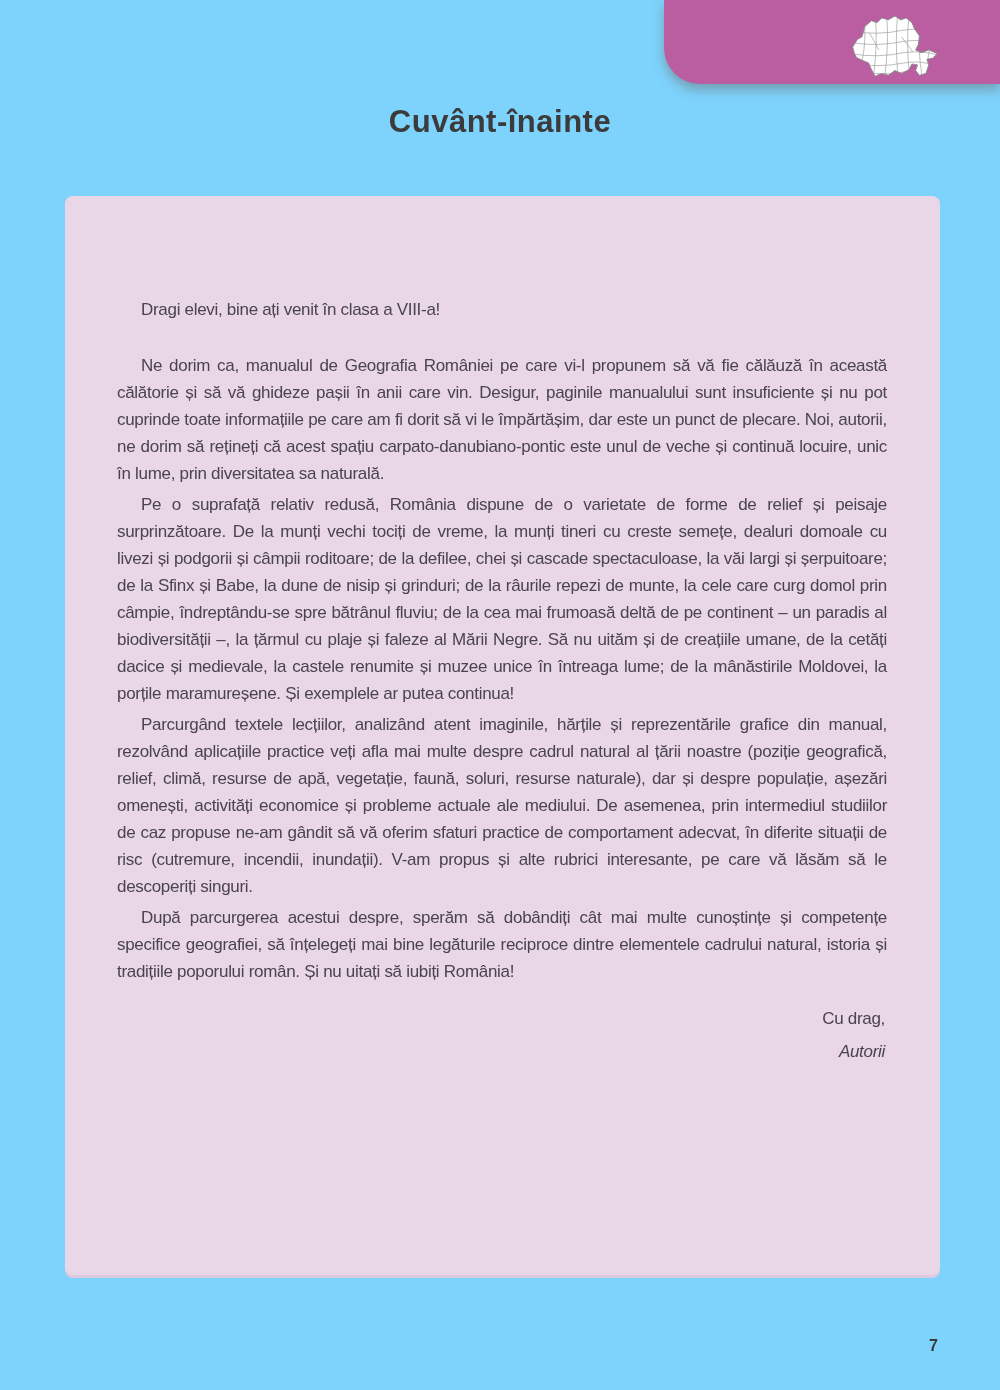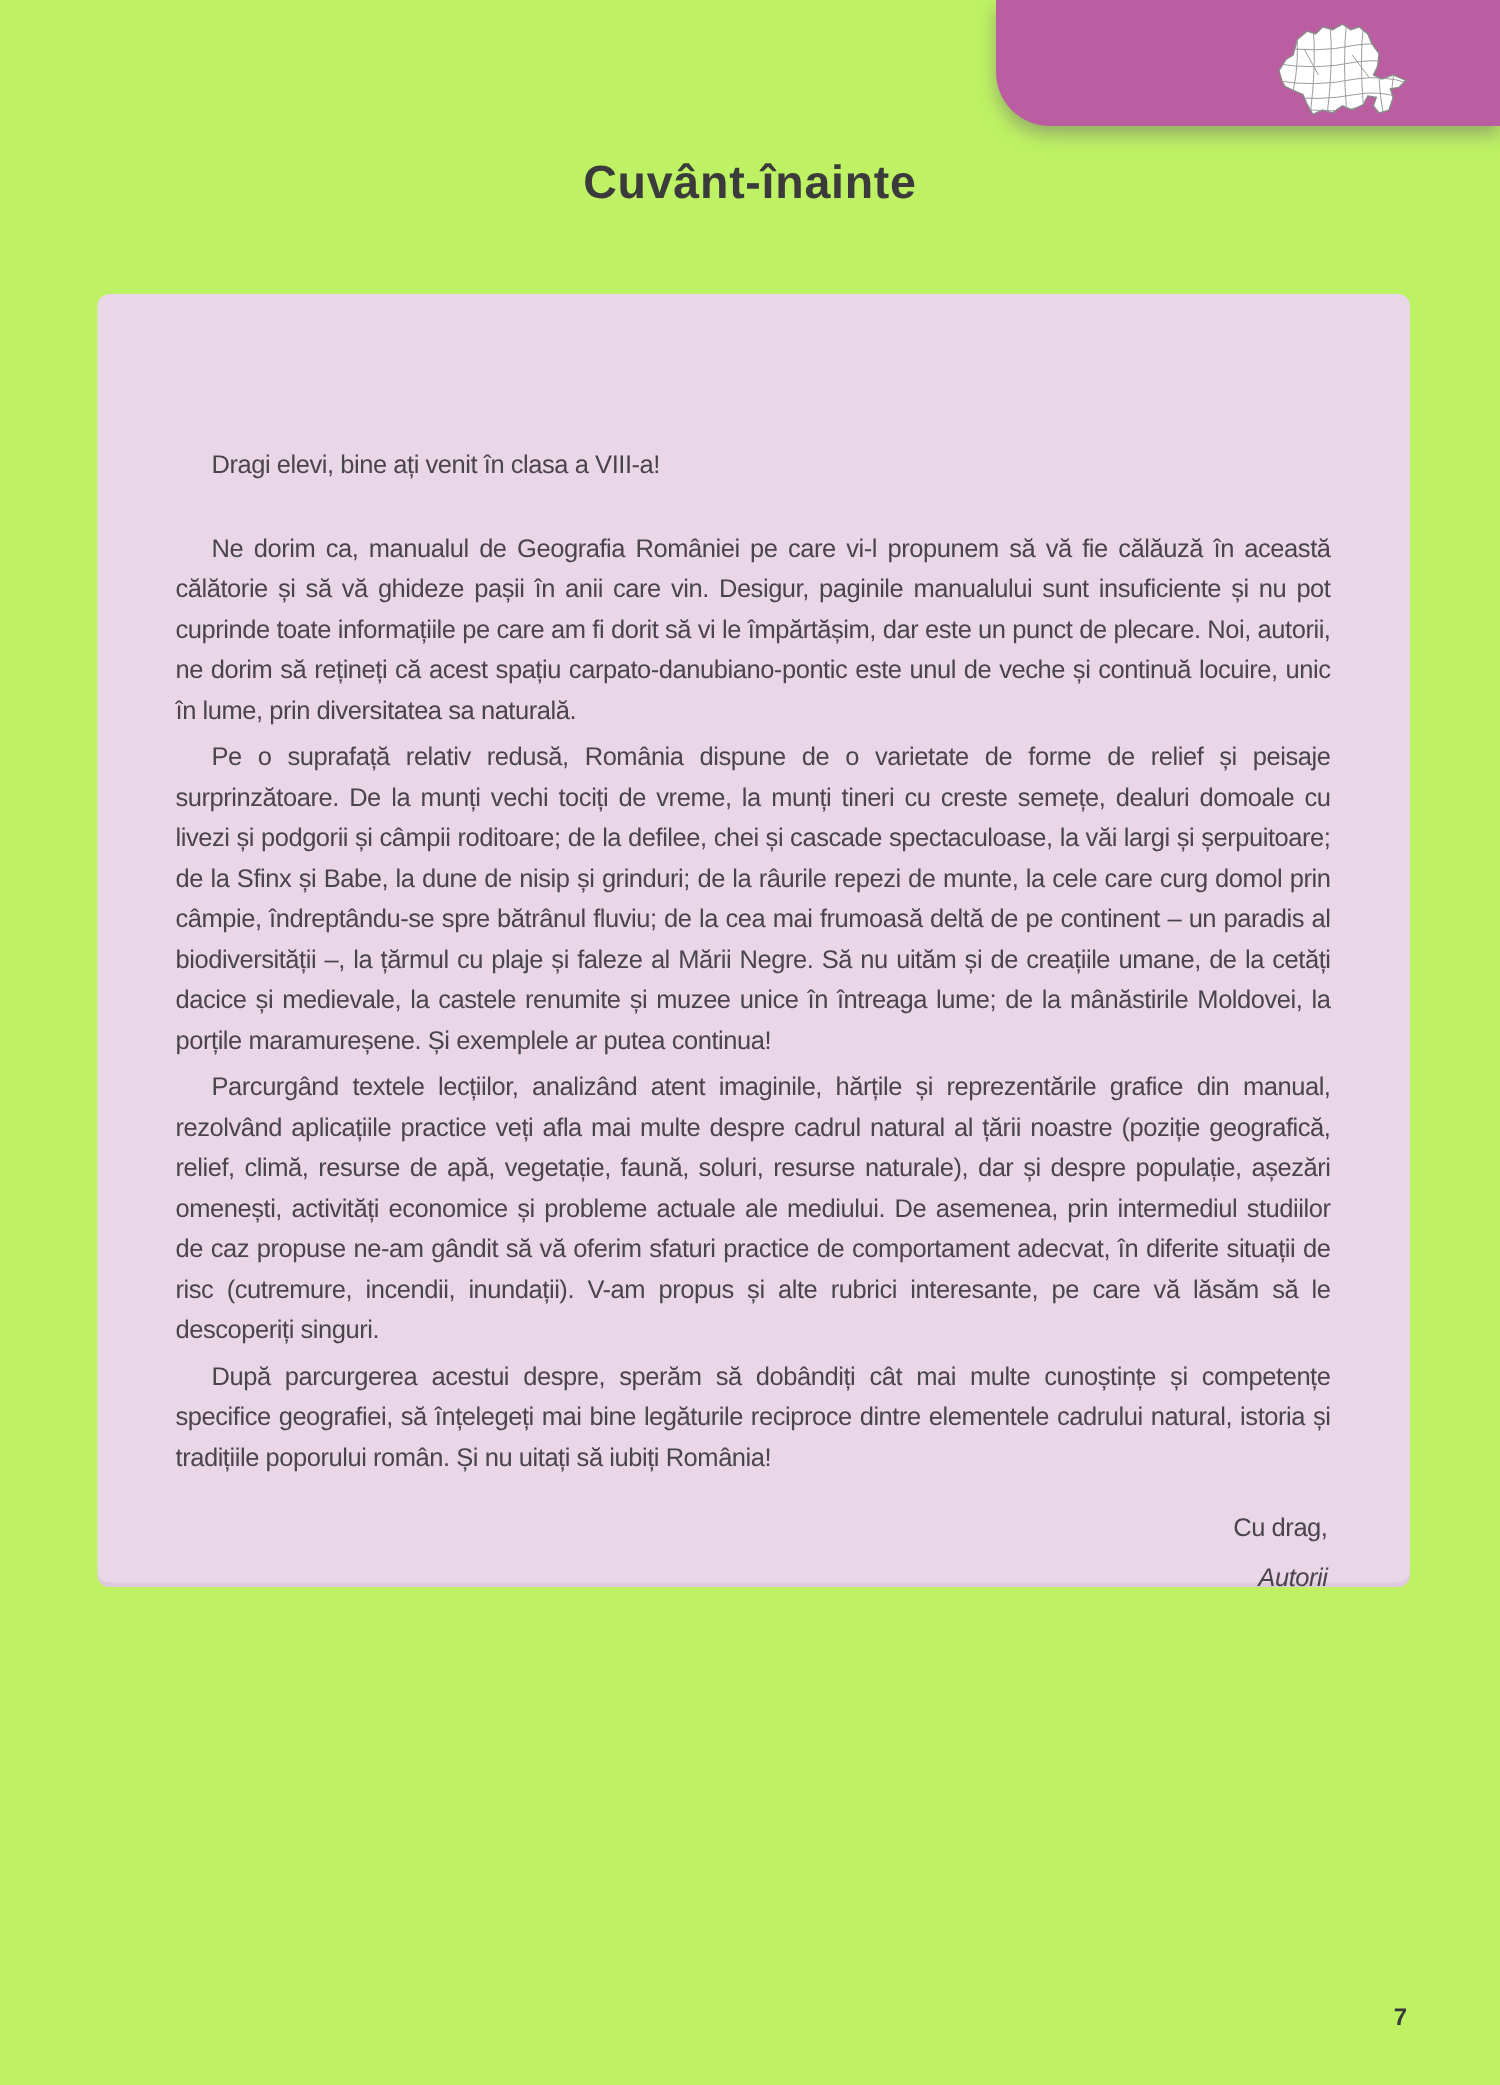--- a/index.html
+++ b/index.html
@@ -5,21 +5,21 @@
   html, body {
     margin: 0;
     padding: 0;
     background: #ffffff;
     font-family: "Liberation Sans", sans-serif;
   }
   .page {
     position: relative;
     width: 1000px;
     height: 1390px;
-    background: #bef264;
+    background: #7dd3fc;
     overflow: hidden;
   }
 
   
   .header-band {
     position: absolute;
     top: 0;
     left: 664px;
     right: 0;
     height: 84px;
@@ -47,21 +47,21 @@
     letter-spacing: 0.5px;
     color: #3b3b3b;
   }
 
   
   .foreword-panel {
     position: absolute;
     left: 65px;
     top: 196px;
     width: 875px;
-    height: 862px;
+    height: 1082px;
     background: #e9d7e8;
     border-radius: 8px;
     box-shadow: inset 0 -3px 0 rgba(190, 165, 190, 0.25);
     box-sizing: border-box;
     padding: 100px 53px 0 52px;
     color: #4a444b;
     font-size: 17px;
     line-height: 27px;
     letter-spacing: -0.3px;
     text-align: justify;

